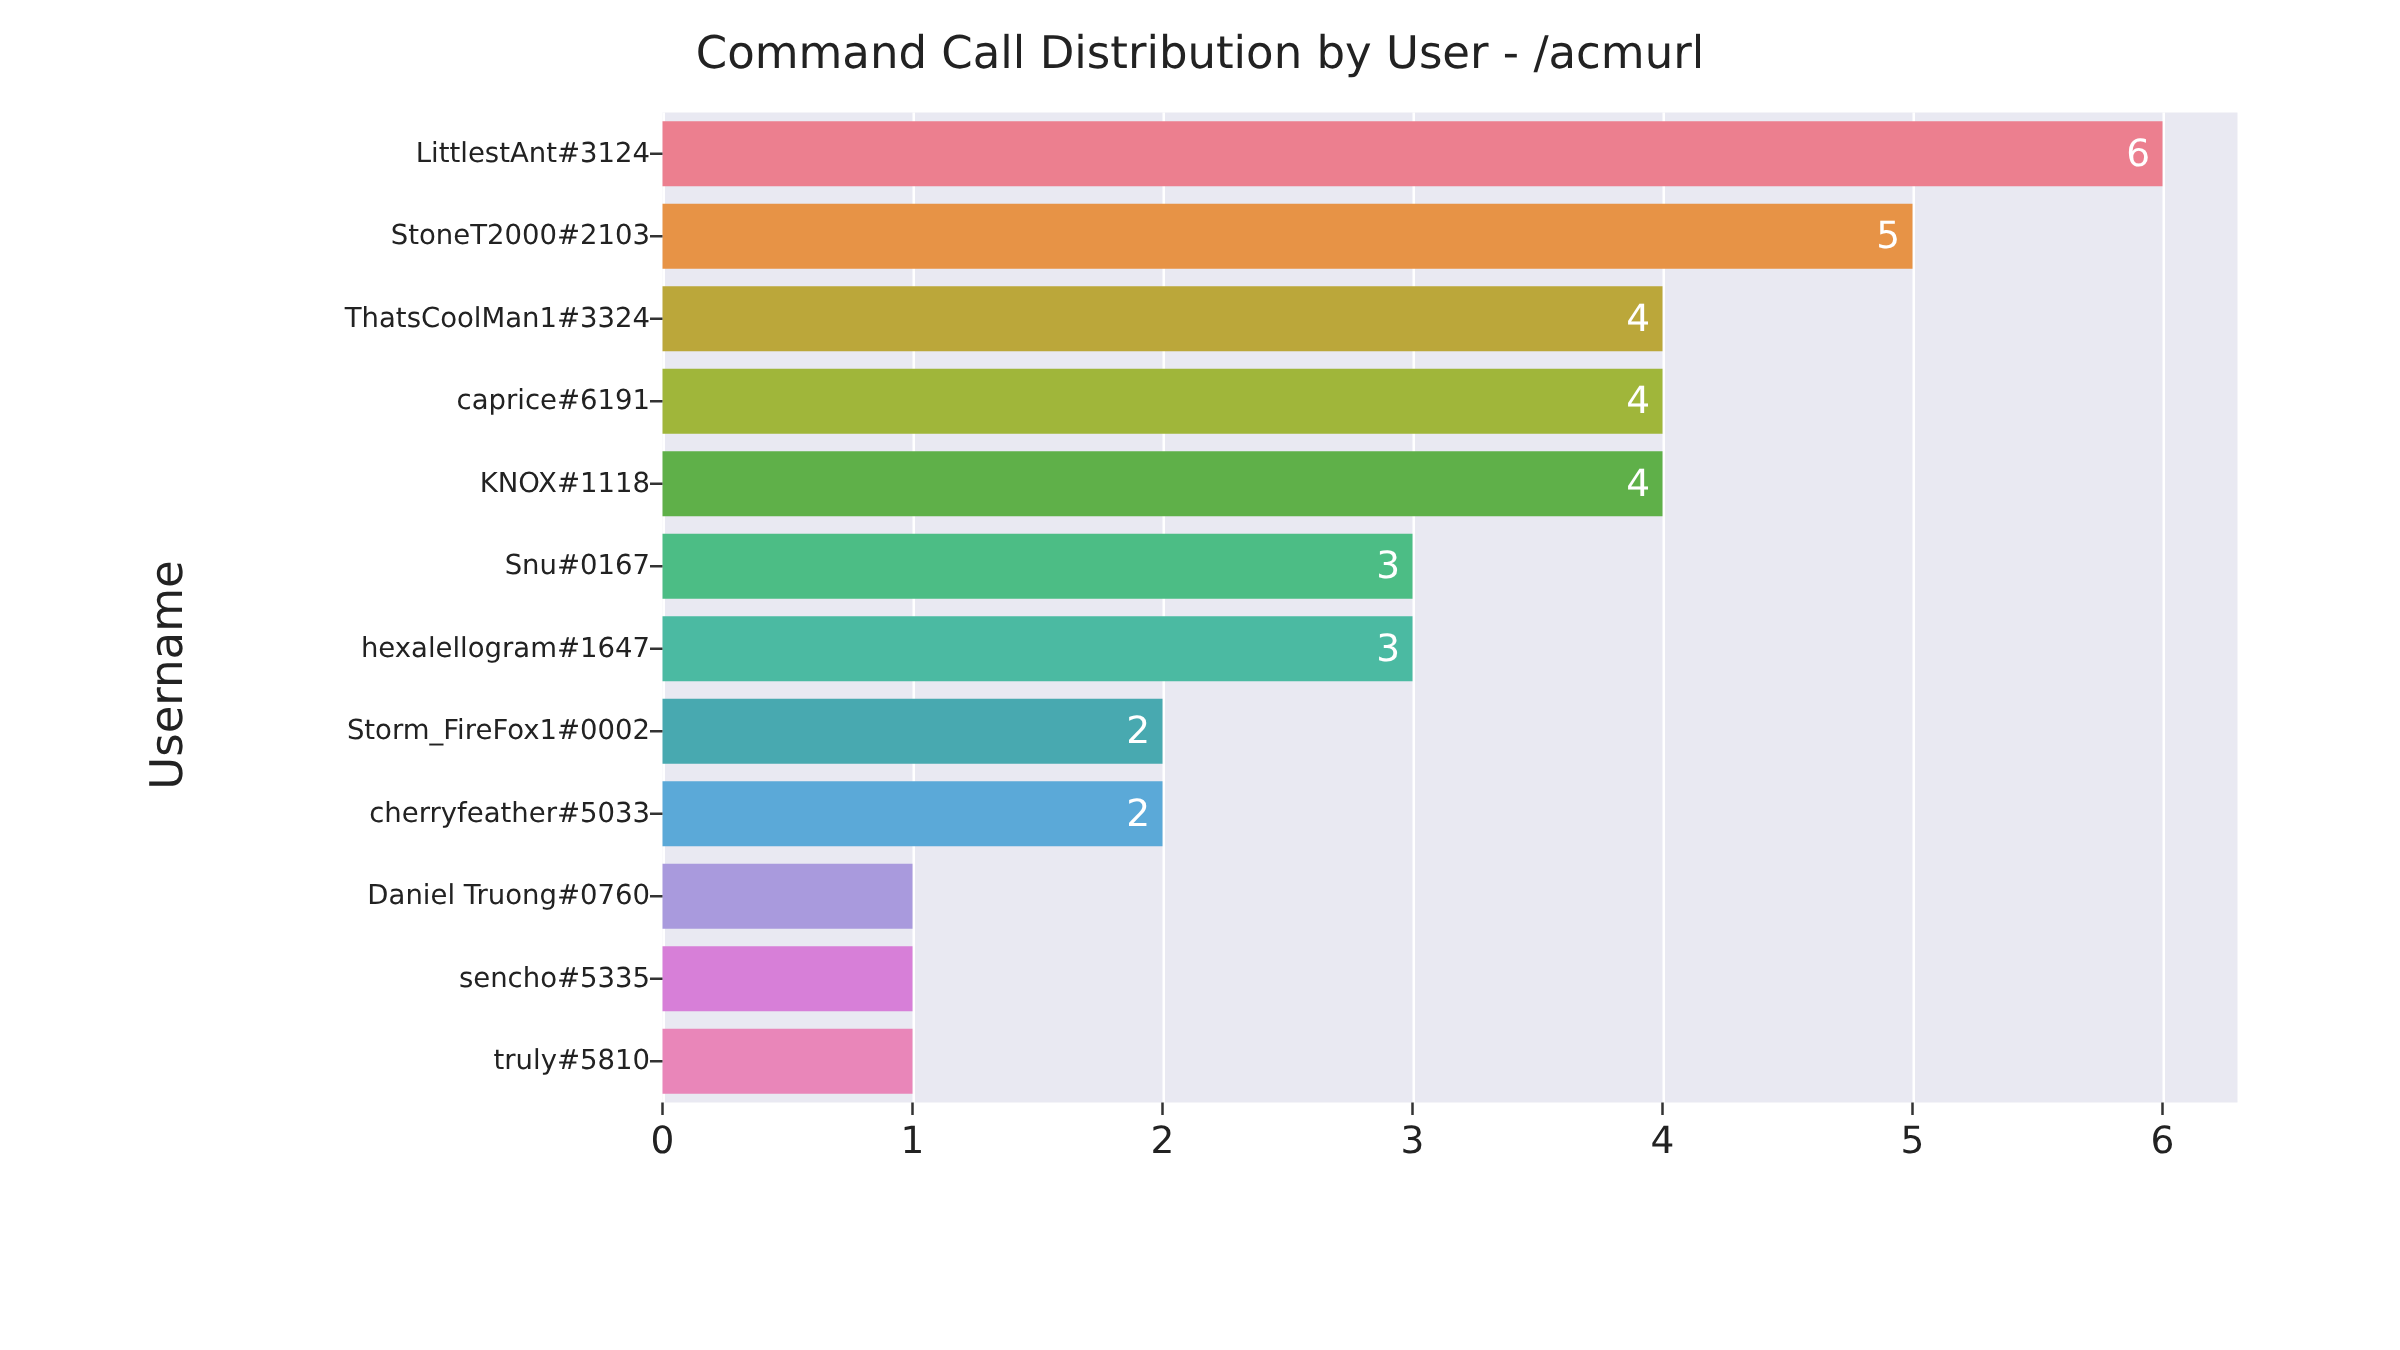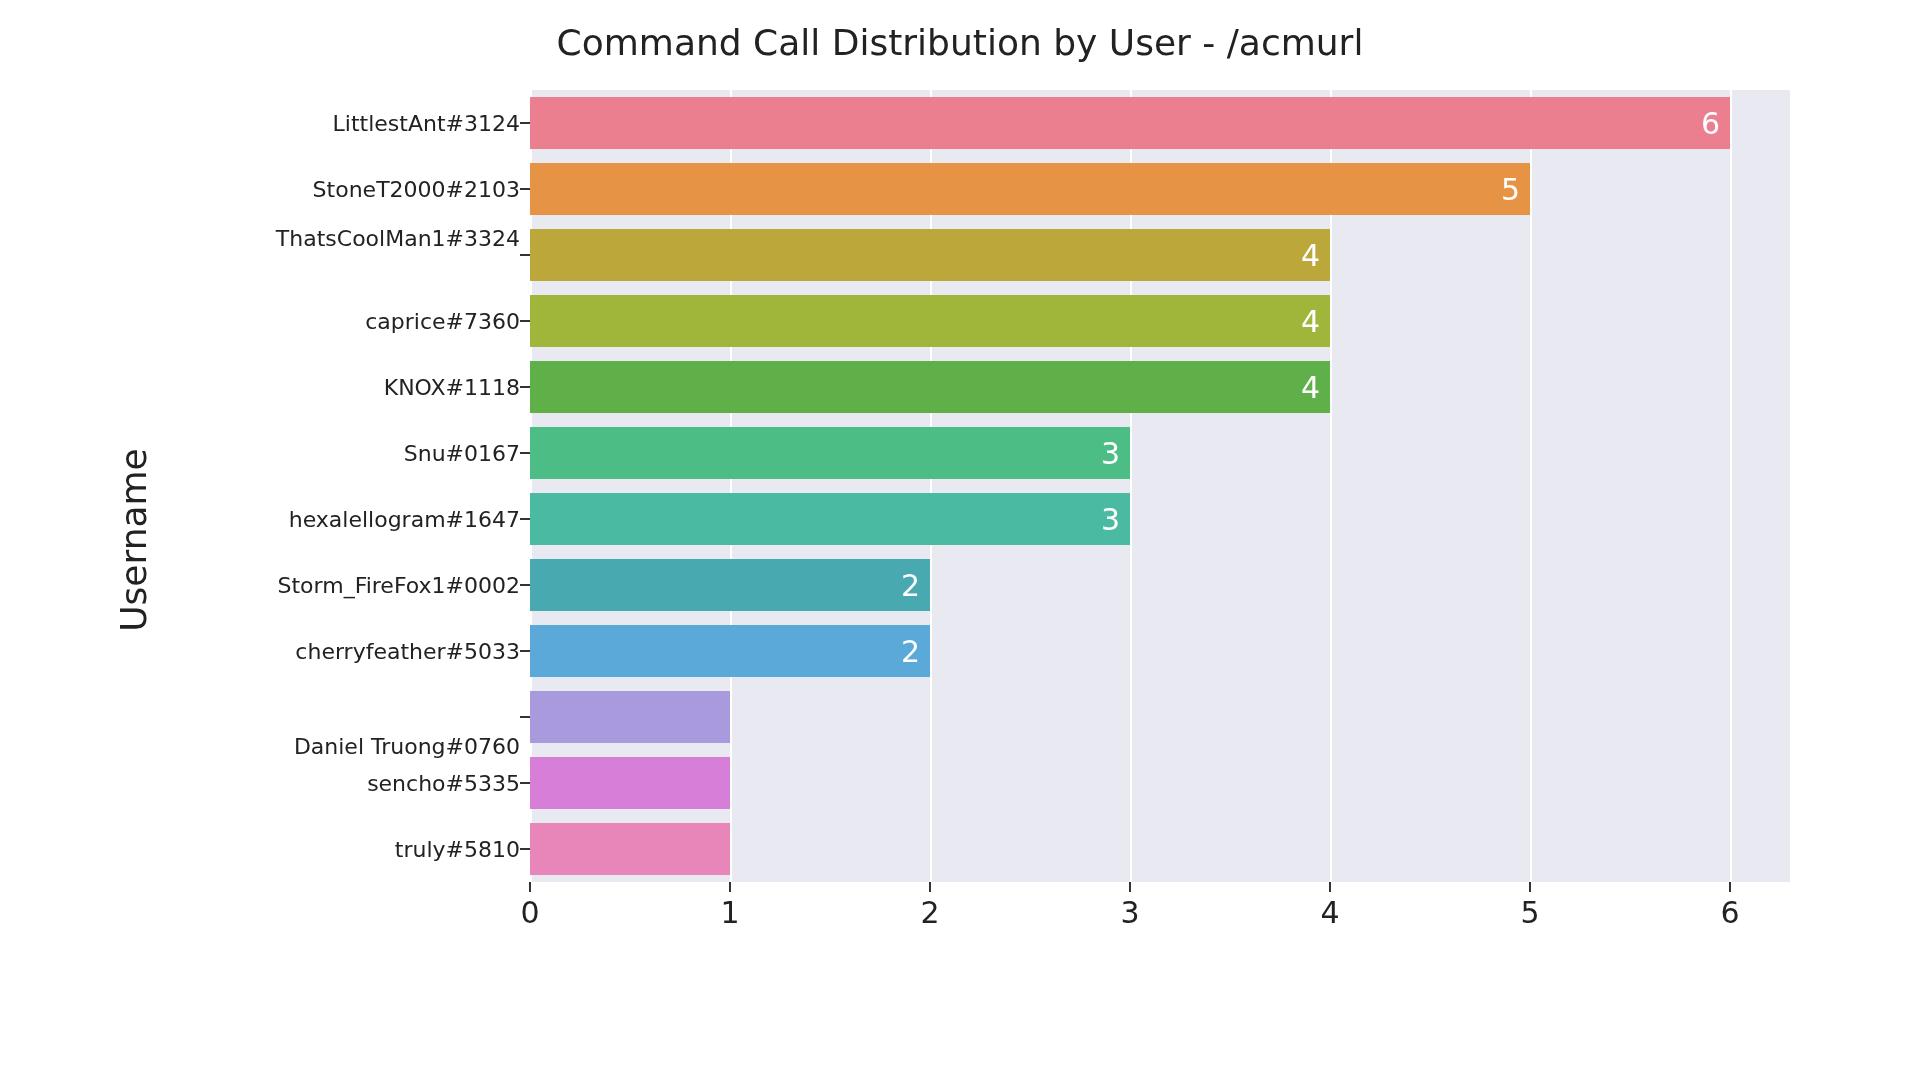--- a/index.html
+++ b/index.html
@@ -173,35 +173,35 @@
       <div class="bar-row" style="top: 732.6px; height: 52.8px; width: 200px;">
         <div class="bar" style="width: 200px; height: 100%; background: rgb(233, 134, 185);"></div>
       </div>
     </div>
 
   <div id="yticks">
       <div class="ytick" style="top: 123px;">LittlestAnt#3124</div>
       <div class="tickmark-y" style="top: 123px;"></div>
       <div class="ytick" style="top: 189px;">StoneT2000#2103</div>
       <div class="tickmark-y" style="top: 189px;"></div>
-      <div class="ytick" style="top: 238px;">ThatsCoolMan1#3324</div>
+      <div class="ytick" style="top: 255px;">ThatsCoolMan1#3324</div>
       <div class="tickmark-y" style="top: 255px;"></div>
-      <div class="ytick" style="top: 321px;">caprice#7360</div>
+      <div class="ytick" style="top: 321px;">caprice#6191</div>
       <div class="tickmark-y" style="top: 321px;"></div>
       <div class="ytick" style="top: 387px;">KNOX#1118</div>
       <div class="tickmark-y" style="top: 387px;"></div>
       <div class="ytick" style="top: 453px; margin-left: 44px;">Snu#0167</div>
       <div class="tickmark-y" style="top: 453px;"></div>
       <div class="ytick" style="top: 519px;">hexalellogram#1647</div>
       <div class="tickmark-y" style="top: 519px;"></div>
       <div class="ytick" style="top: 585px;">Storm_FireFox1#0002</div>
       <div class="tickmark-y" style="top: 585px;"></div>
       <div class="ytick" style="top: 651px;">cherryfeather#5033</div>
       <div class="tickmark-y" style="top: 651px;"></div>
-      <div class="ytick" style="top: 746px;">Daniel Truong#0760</div>
+      <div class="ytick" style="top: 717px;">Daniel Truong#0760</div>
       <div class="tickmark-y" style="top: 717px;"></div>
       <div class="ytick" style="top: 783px;">sencho#5335</div>
       <div class="tickmark-y" style="top: 783px;"></div>
       <div class="ytick" style="top: 849px;">truly#5810</div>
       <div class="tickmark-y" style="top: 849px;"></div>
     </div>
   <div id="xticks">
       <div class="xtick" style="left: 530px;">0</div>
       <div class="tickmark-x" style="left: 530px;"></div>
       <div class="xtick" style="left: 730px;">1</div>

